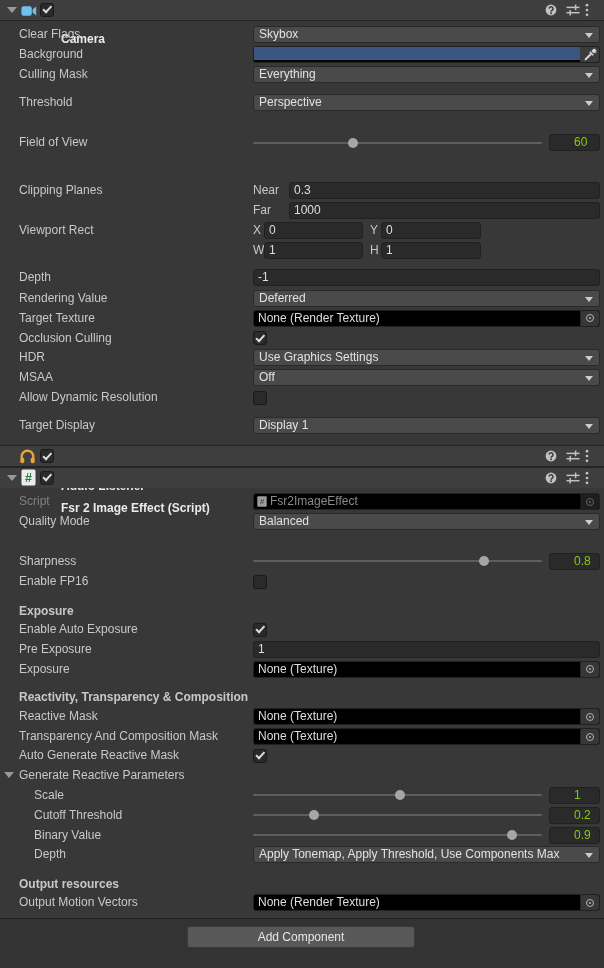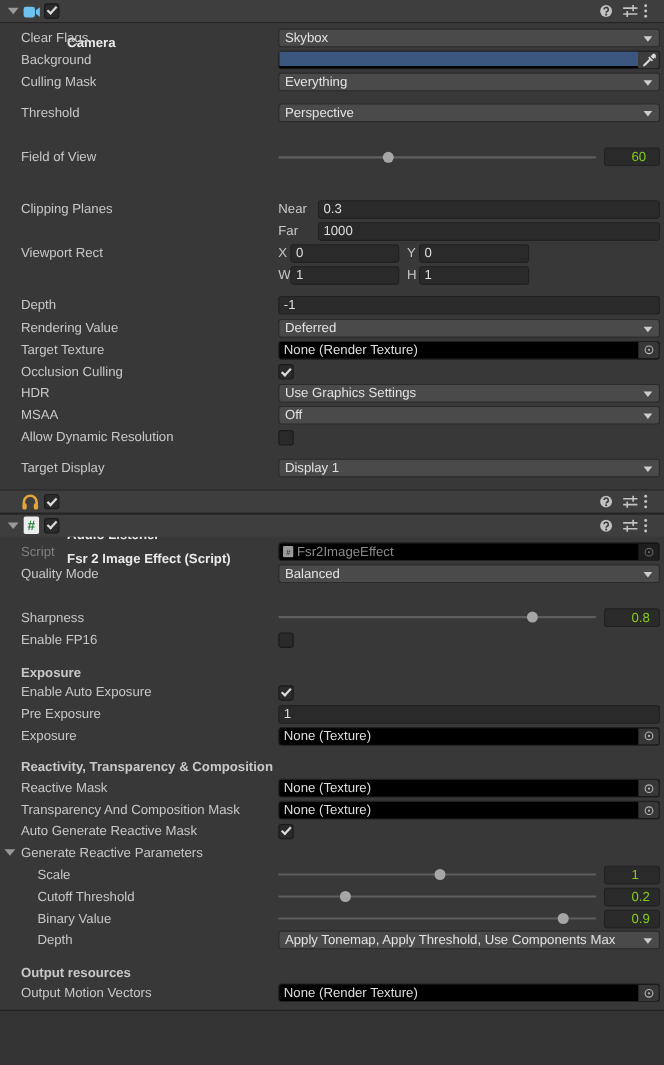--- a/index.html
+++ b/index.html
@@ -302,12 +302,13 @@
     </div>
 <div class="r" style="top:875.5px">
       <span class="lbl bold">Output resources</span>
     </div>
 <div class="r" style="top:894.0px">
       <span class="lbl">Output Motion Vectors</span>
       <div class="obj">None (Render Texture)<span class="pick"></span></div>
     </div>
 <div class="abs" style="left:0;top:917.5px;width:604px;height:1.5px;background:#202020"></div>
 <div class="abs" style="left:0;top:919px;width:604px;height:49px;background:#333333"></div>
+<div class="abs" style="left:187px;top:926px;width:228px;height:22px;background:#585858;border:1px solid #3a3a3a;border-radius:3px;box-sizing:border-box;text-align:center;line-height:20px;color:#e6e6e6">Add Component</div>
 </div>
 </body></html>

